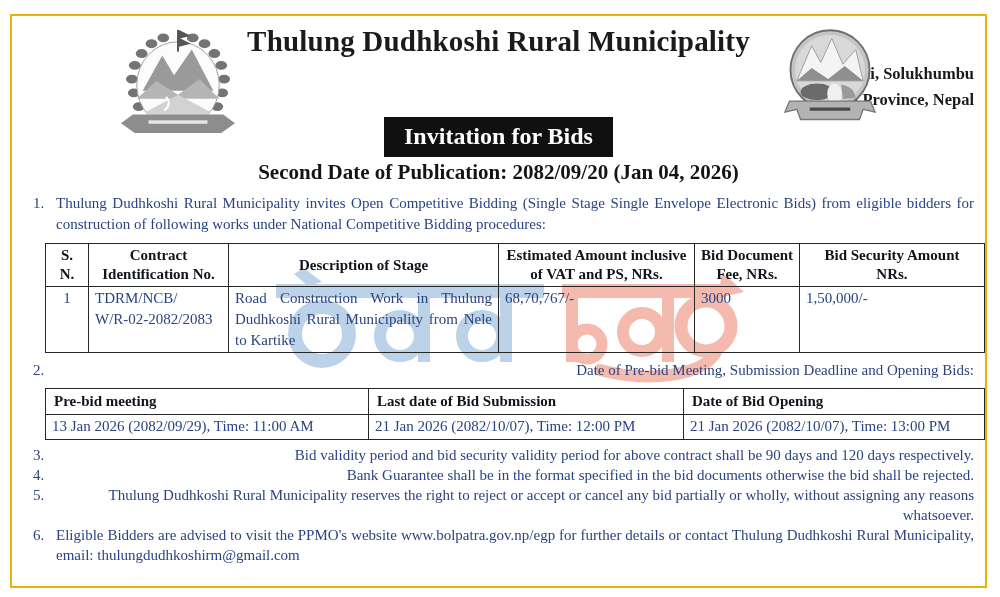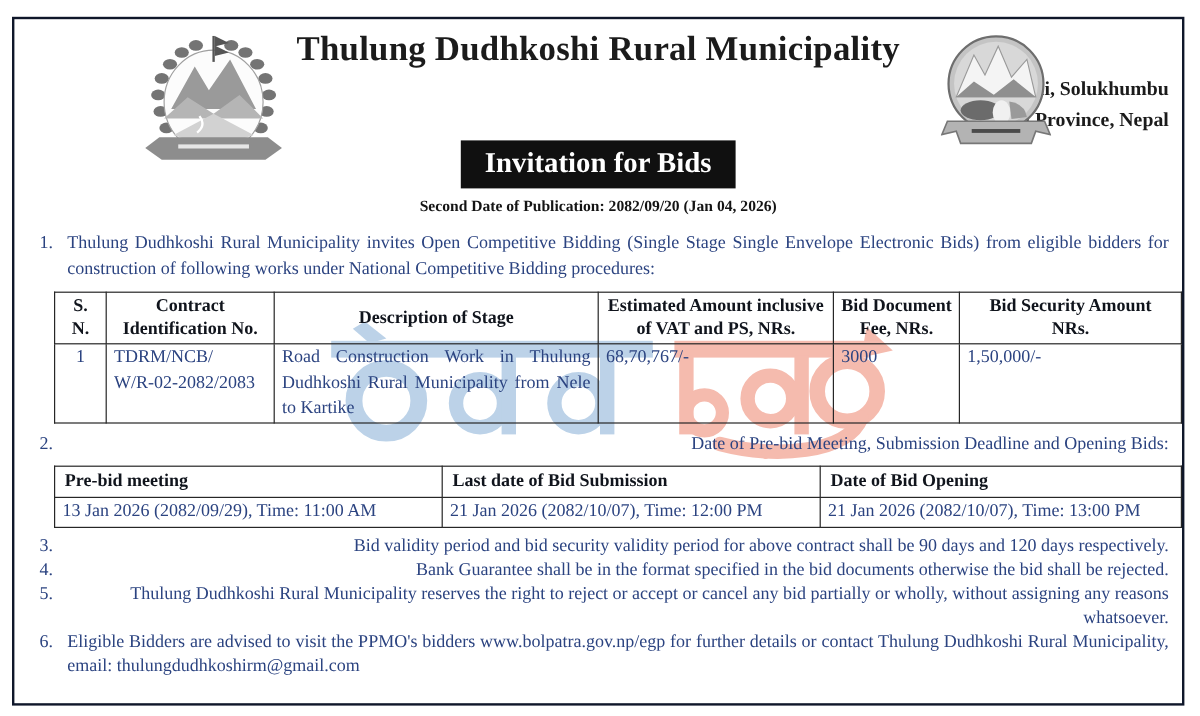--- a/index.html
+++ b/index.html
@@ -2,21 +2,21 @@
 <html><head>
 <meta charset="utf-8">
 <style>
   html,body{margin:0;padding:0;}
   body{
     width:1000px;height:597px;background:#ffffff;position:relative;overflow:hidden;
     font-family:"Liberation Serif", serif;
   }
   .page{
     position:absolute;left:10px;top:14px;width:973px;height:570px;
-    border:2px solid #0f172a;background:#fff;
+    border:2px solid #eab308;background:#fff;
   }
   .watermark{
     position:absolute;left:258px;top:252px;width:480px;height:118px;
     z-index:0;pointer-events:none;
   }
   .content{position:relative;z-index:1;padding:0 11px;}
 
   
   .doc-header{position:relative;text-align:center;padding-top:10px;}
   .logo{position:absolute;}
@@ -25,21 +25,21 @@
   .org-name,.office-name{
     font-size:29px;font-weight:bold;color:#1b1b1b;line-height:31px;margin:0;
     letter-spacing:.2px;
   }
   .addr{font-size:16.5px;font-weight:bold;color:#1b1b1b;margin-top:7px;line-height:19px;text-align:right;}
   .banner{
     display:inline-block;background:#101010;color:#ffffff;
     font-size:24px;font-weight:bold;line-height:32px;
     padding:3px 20px 5px;margin-top:8px;
   }
-  .pub-line{font-size:13px;font-weight:bold;color:#141414;margin-top:6px;line-height:18px;}
+  .pub-line{font-size:21px;font-weight:bold;color:#141414;margin-top:6px;line-height:18px;}
 
   
   .notice{display:flex;color:#2b4380;font-size:15px;line-height:20px;margin-left:10px;}
   .notice .num{flex:none;width:23px;}
   .notice .txt{flex:1;text-align:justify;}
   .notice.single .txt{text-align:right;}
   .n1{margin-top:12px;line-height:21px;}
   .n2{margin-top:7px;}
   .n3{margin-top:5px;}
 
@@ -223,17 +223,17 @@
     <div class="notice single">
       <span class="num">4.</span>
       <span class="txt">Bank Guarantee shall be in the format specified in the bid documents otherwise the bid shall be rejected.</span>
     </div>
     <div class="notice single">
       <span class="num">5.</span>
       <span class="txt">Thulung Dudhkoshi Rural Municipality reserves the right to reject or accept or cancel any bid partially or wholly, without assigning any reasons whatsoever.</span>
     </div>
     <div class="notice">
       <span class="num">6.</span>
-      <span class="txt">Eligible Bidders are advised to visit the PPMO's bidders www.bolpatra.gov.np/egp for further details or contact Thulung Dudhkoshi Rural Municipality, email: thulungdudhkoshirm@gmail.com</span>
+      <span class="txt">Eligible Bidders are advised to visit the PPMO's website www.bolpatra.gov.np/egp for further details or contact Thulung Dudhkoshi Rural Municipality, email: thulungdudhkoshirm@gmail.com</span>
     </div>
 
   </div>
 </div>
 
 </body></html>

